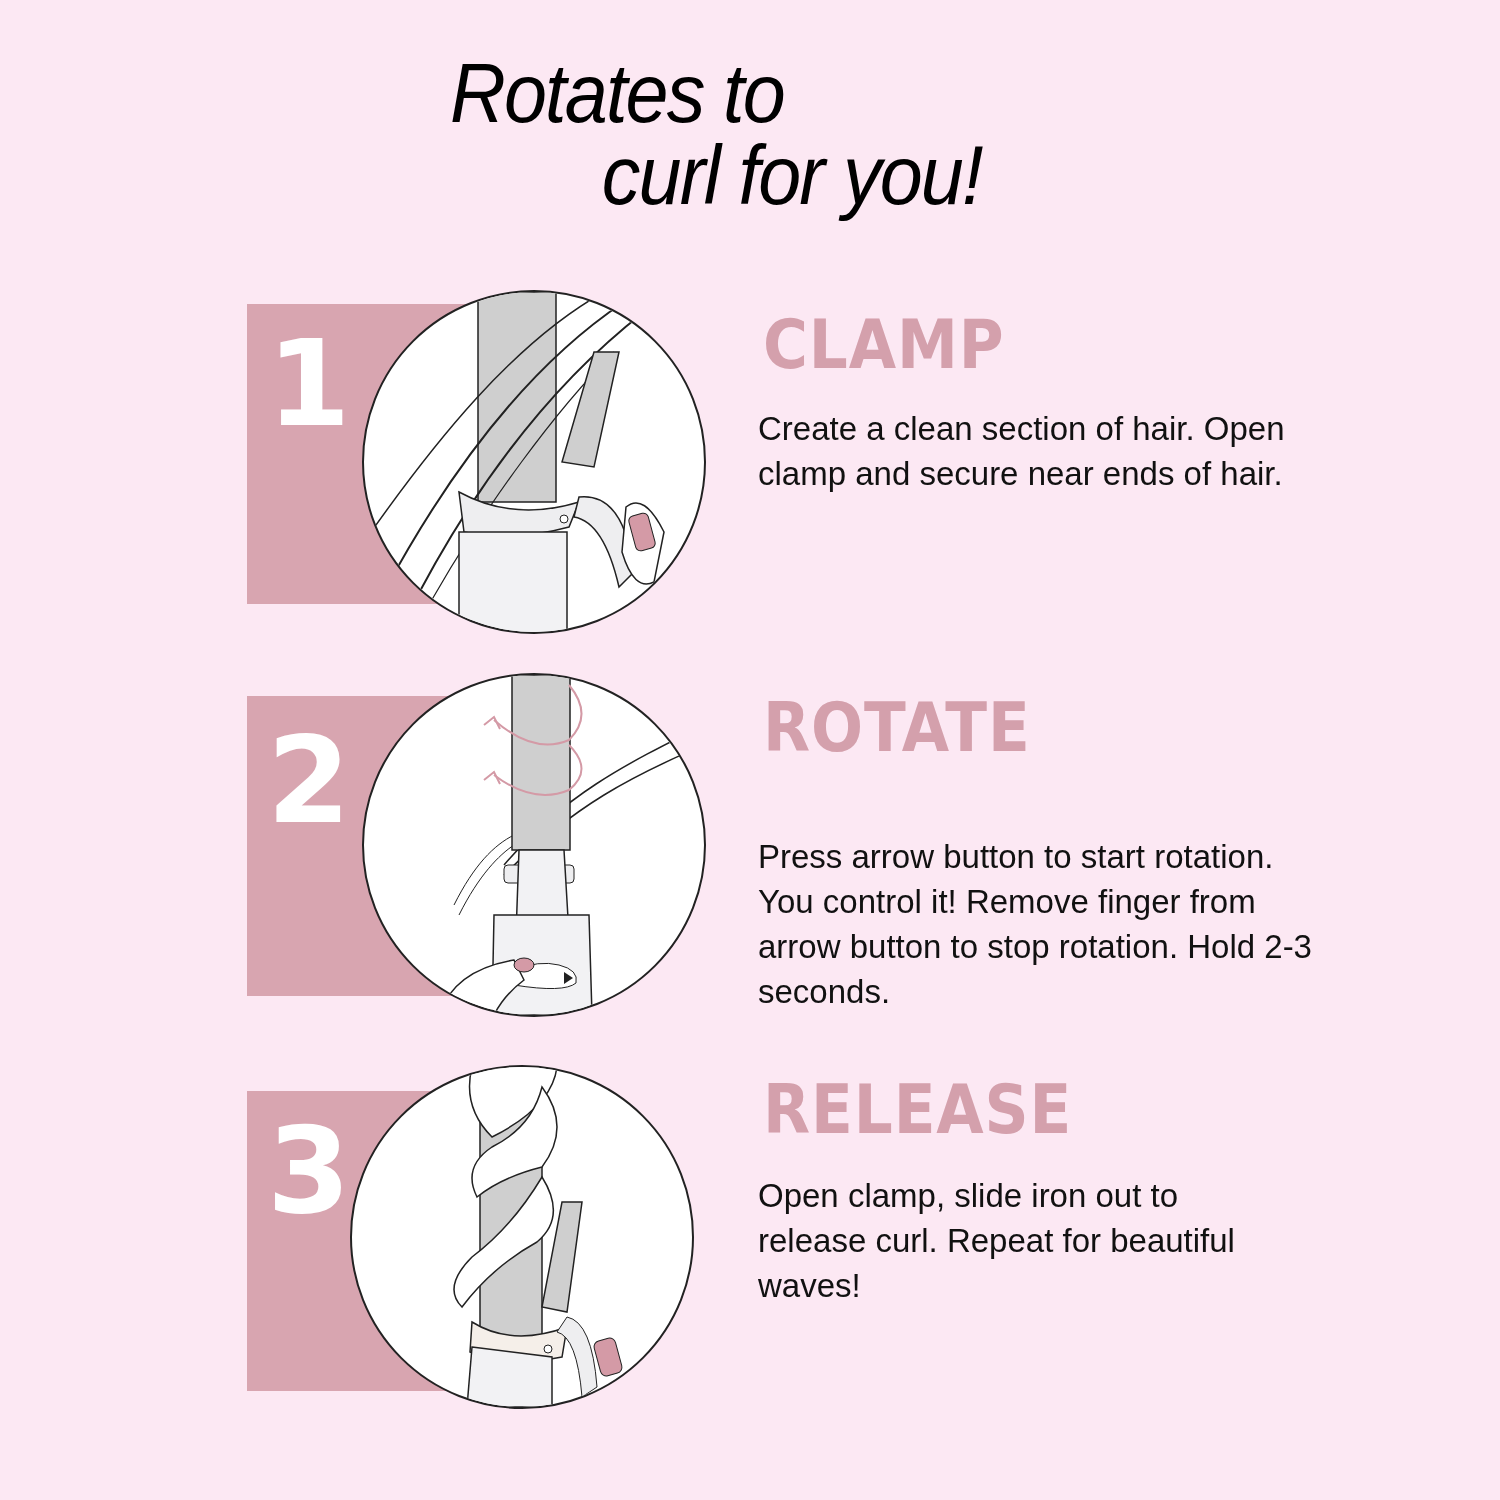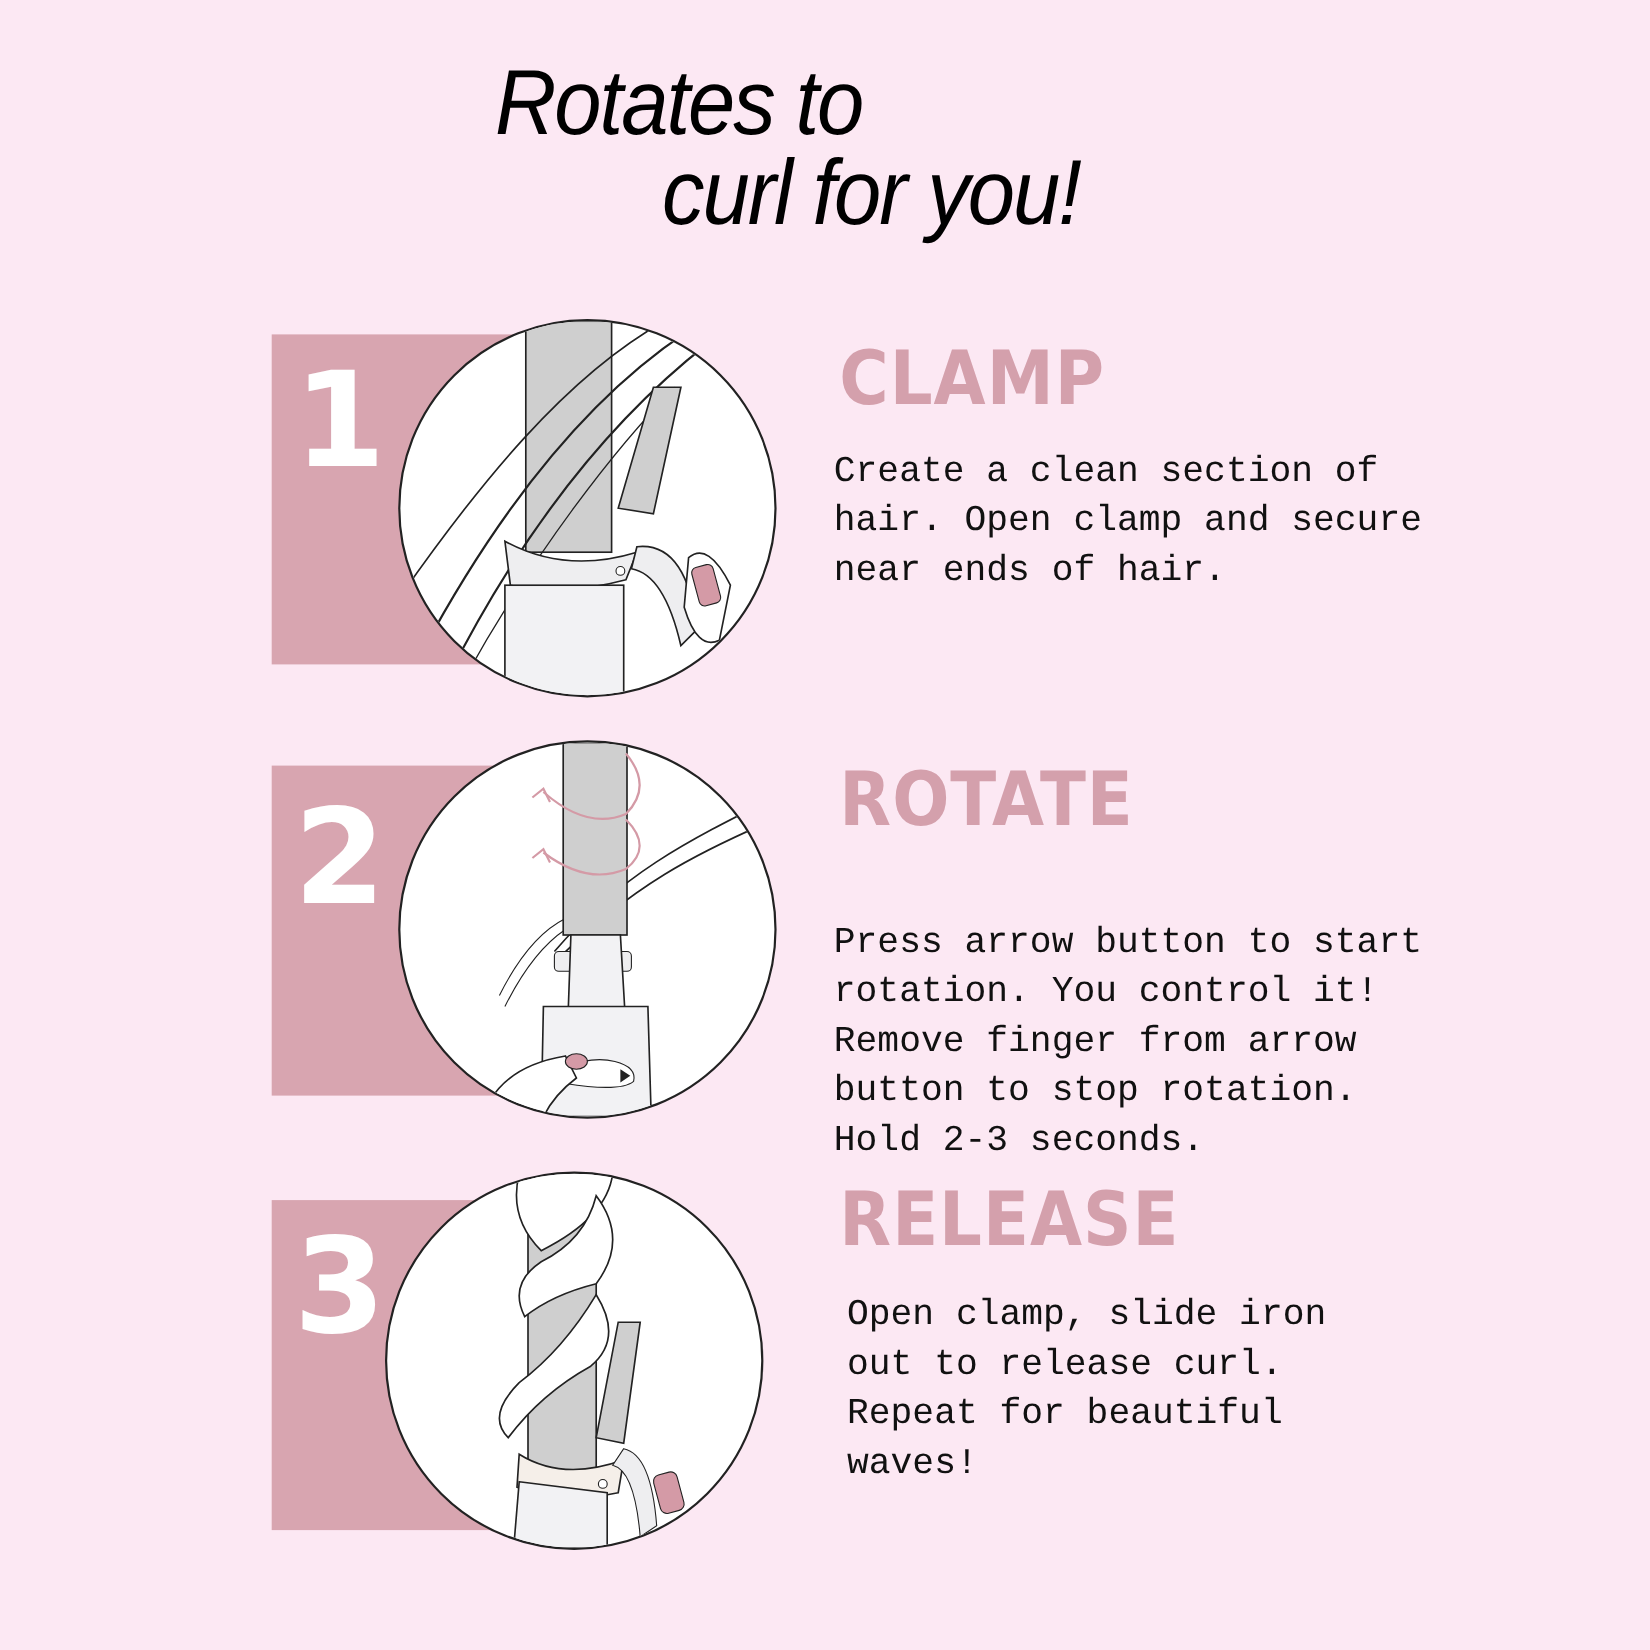--- a/index.html
+++ b/index.html
@@ -34,21 +34,21 @@
   }
   .circle svg { position:absolute; left:0; top:0; }
   .heading {
     position:absolute; left:763px;
     font-family:"DejaVu Sans", sans-serif; font-weight:700;
     font-size:68px; color:#d4a0ac; letter-spacing:1px;
     transform:scaleX(0.9); transform-origin:left top;
   }
   .desc {
     position:absolute; left:758px;
-    font-family:Liberation Mono, monospace;
+    font-family:Liberation Sans, sans-serif;
     font-size:33px; line-height:45px; color:#111;
     width:560px;
   }
 </style>
 </head>
 <body>
 
 <div class="title">
   <span>Rotates to</span>
   <span class="l2">curl for you!</span>
@@ -118,14 +118,14 @@
       <path d="M190 110 Q 215 150 185 175 Q 140 200 110 240 Q 90 220 120 190 Q 160 160 190 110 Z" fill="#fff" stroke="#222" stroke-width="1.5"></path>
       <path d="M190 240 L 210 135 L 230 135 L 215 245 Z" fill="#cfcfcf" stroke="#222" stroke-width="1.5"></path>
       <path d="M120 255 Q 160 280 215 260 L 210 290 Q 160 300 118 285 Z" fill="#f5efe9" stroke="#222" stroke-width="1.5"></path>
       <path d="M120 280 L 200 290 L 200 340 L 115 340 Z" fill="#f2f2f4" stroke="#222" stroke-width="1.5"></path>
       <path d="M215 250 Q 240 255 245 320 L 230 330 Q 225 270 205 265 Z" fill="#eeeef0" stroke="#222"></path>
       <circle cx="196" cy="282" r="4" fill="#fff" stroke="#222"></circle>
       <rect x="245" y="272" width="22" height="36" rx="6" fill="#d49aa6" stroke="#222" transform="rotate(-15 256 290)"></rect>
     </svg>
   </div>
   <div class="heading" style="top:1070px;">RELEASE</div>
-  <div class="desc" style="top:1173px; width:500px;margin-left:12px;">Open clamp, slide iron out to release curl. Repeat for beautiful waves!</div>
+  <div class="desc" style="top:1173px; width:500px;">Open clamp, slide iron out to release curl. Repeat for beautiful waves!</div>
 </div>
 
 </body></html>

